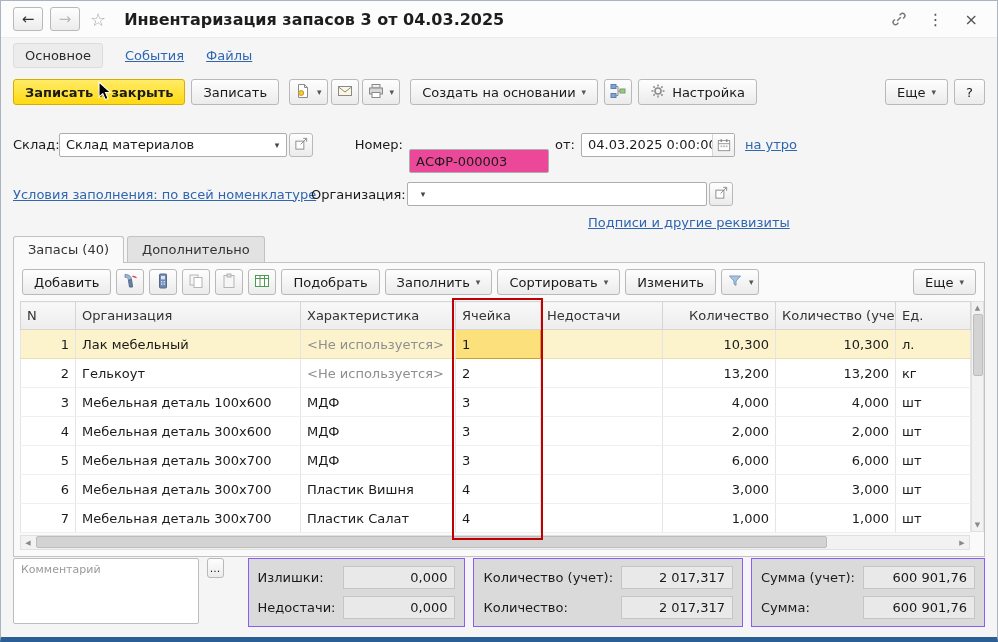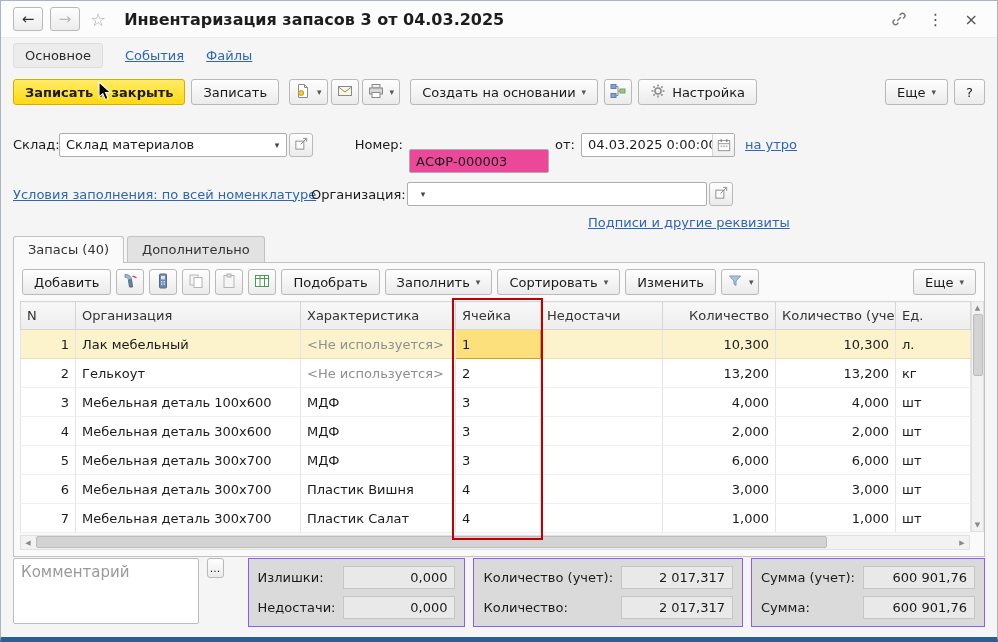--- a/index.html
+++ b/index.html
@@ -88,21 +88,21 @@
   .vfill { flex:1; }
   .hscroll { width:950px; height:15px; margin:2px 0 6px 6px; background:#f2f2f2; border:1px solid #e0e0e0;
              display:flex; align-items:center; }
   .htrack { flex:1; height:100%; position:relative; }
   .hthumb { position:absolute; left:1px; top:0; height:12px; width:86%;
             background:#d3d3d3; border:1px solid #bdbdbd; border-radius:2px; cursor:grab; }
 
   
   .footer { display:flex; align-items:flex-start; gap:8px; padding:0 12px 10px; margin-top:auto; }
   .comment { width:288px; height:66px; border:1px solid #bdbdbd; border-radius:2px; background:#fff;
-             resize:none; font:inherit; font-size:15px; padding:4px 7px; color:#1a1a1a; }
+             resize:none; font:inherit; font-size:11px; padding:4px 7px; color:#1a1a1a; }
   .comment::placeholder { color:#9a9a9a; }
   .dotsbtn { width:26px; height:20px; font-size:11px; padding:0; justify-content:center; }
   .panel { background:#dadada; border:1px solid #8b5cf6; padding:7px 9px;
            display:grid; grid-template-columns:max-content auto; gap:7px 8px; align-items:center; }
   .panel .plabel { white-space:nowrap; }
   .pvalue { background:#e9e9e9; border:1px solid #c5c5c5; padding:3px 7px; text-align:right; min-width:112px; }
   .p1 { margin-left:16px; }
 
   
   .cursor { position:absolute; left:97px; top:80px; z-index:30; pointer-events:none; }

